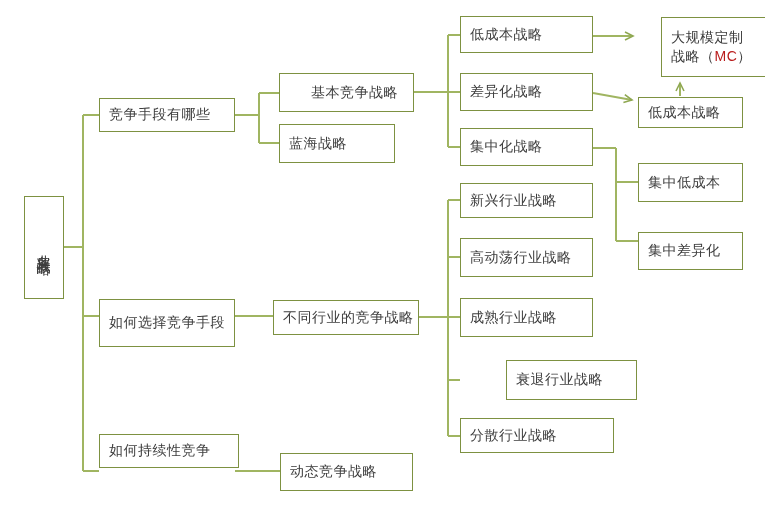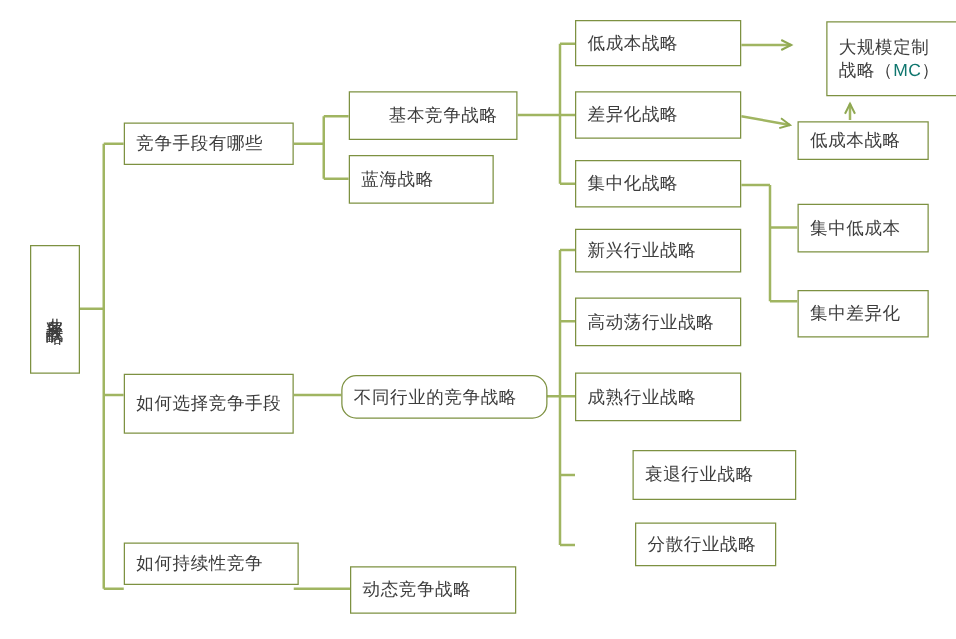--- a/index.html
+++ b/index.html
@@ -17,38 +17,38 @@
     color:#3d3d3d;white-space:nowrap;
   }
   .node.vertical{
     writing-mode:vertical-rl;text-orientation:upright;
     padding:0;justify-content:center;align-items:center;letter-spacing:2px;
   }
   .node.multiline{
     flex-direction:column;align-items:flex-start;justify-content:center;
     white-space:normal;line-height:19px;margin-left:24px;
   }
-  .mc-code{color:#0f766e;}
+  .mc-code{color:#b91c1c;}
   
   #n-root        {left:24px; top:196px;width:40px; height:103px;}
   #n-means       {left:99px; top:98px; width:136px;height:34px;}
   #n-choose      {left:99px; top:299px;width:136px;height:48px;}
   #n-sustain     {left:99px; top:434px;width:140px;height:34px;font-family:Liberation Mono, monospace;}
   #n-basic       {left:279px;top:73px; width:135px;height:39px;padding-left:31px;}
   #n-blueocean   {left:279px;top:124px;width:116px;height:39px;}
-  #n-industry    {left:273px;top:300px;width:165px;height:35px;border-radius:12px;}
+  #n-industry    {left:273px;top:300px;width:146px;height:35px;}
   #n-dynamic     {left:280px;top:453px;width:133px;height:38px;}
   #n-lowcost     {left:460px;top:16px; width:133px;height:37px;}
   #n-diff        {left:460px;top:73px; width:133px;height:38px;}
   #n-focus       {left:460px;top:128px;width:133px;height:38px;}
   #n-emerging    {left:460px;top:183px;width:133px;height:35px;}
   #n-turbulent   {left:460px;top:238px;width:133px;height:39px;}
   #n-mature      {left:460px;top:298px;width:133px;height:39px;}
   #n-declining   {left:462px;top:360px;width:131px;height:40px;margin-left:44px;}
-  #n-fragmented  {left:460px;top:418px;width:113px;height:35px;margin-left:48px;}
+  #n-fragmented  {left:460px;top:418px;width:154px;height:35px;}
   #n-mc          {left:637px;top:17px; width:106px;height:60px;}
   #n-lowcost2    {left:638px;top:97px; width:105px;height:31px;}
   #n-focuslow    {left:638px;top:163px;width:105px;height:39px;}
   #n-focusdiff   {left:638px;top:232px;width:105px;height:38px;}
 </style>
 </head>
 <body>
 
 <div id="stage">
 

